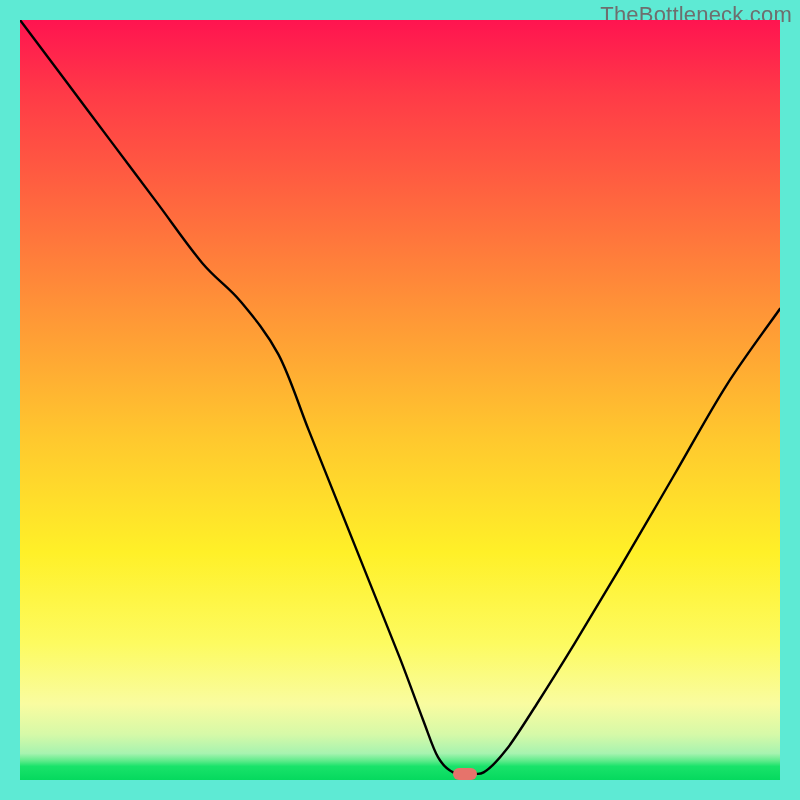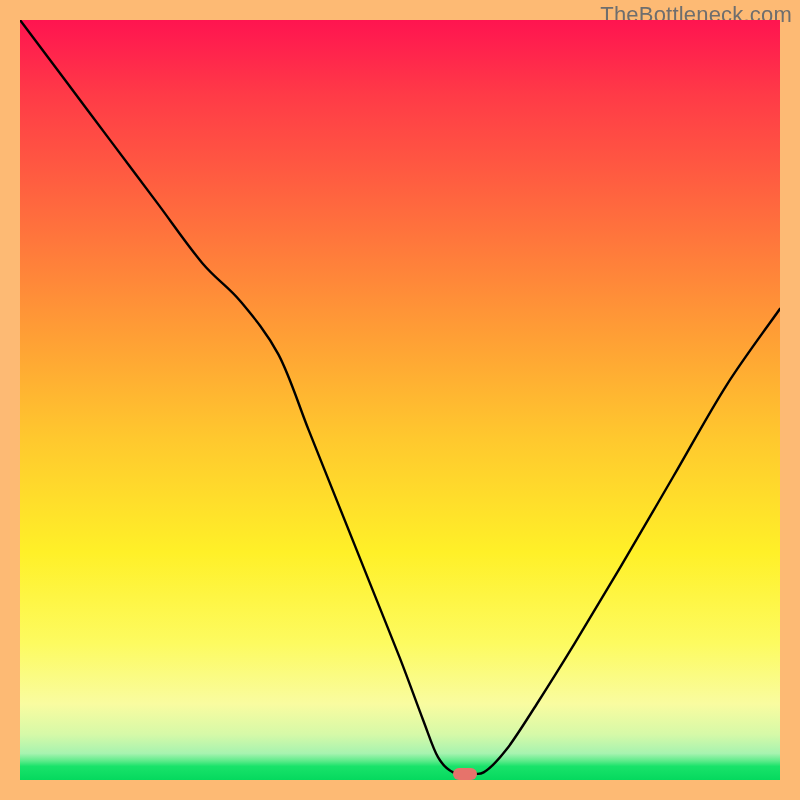--- a/index.html
+++ b/index.html
@@ -8,21 +8,21 @@
     width: 800px;
     height: 800px;
     background: #000;
     font-family: Arial, Helvetica, sans-serif;
     overflow: hidden;
   }
   .frame {
     position: relative;
     width: 800px;
     height: 800px;
-    background: #fdba74;
+    background: #5eead4;
   }
   .plot {
     position: absolute;
     left: 20px;
     top: 20px;
     width: 760px;
     height: 760px;
   }
   .gradient {
     position: absolute;

